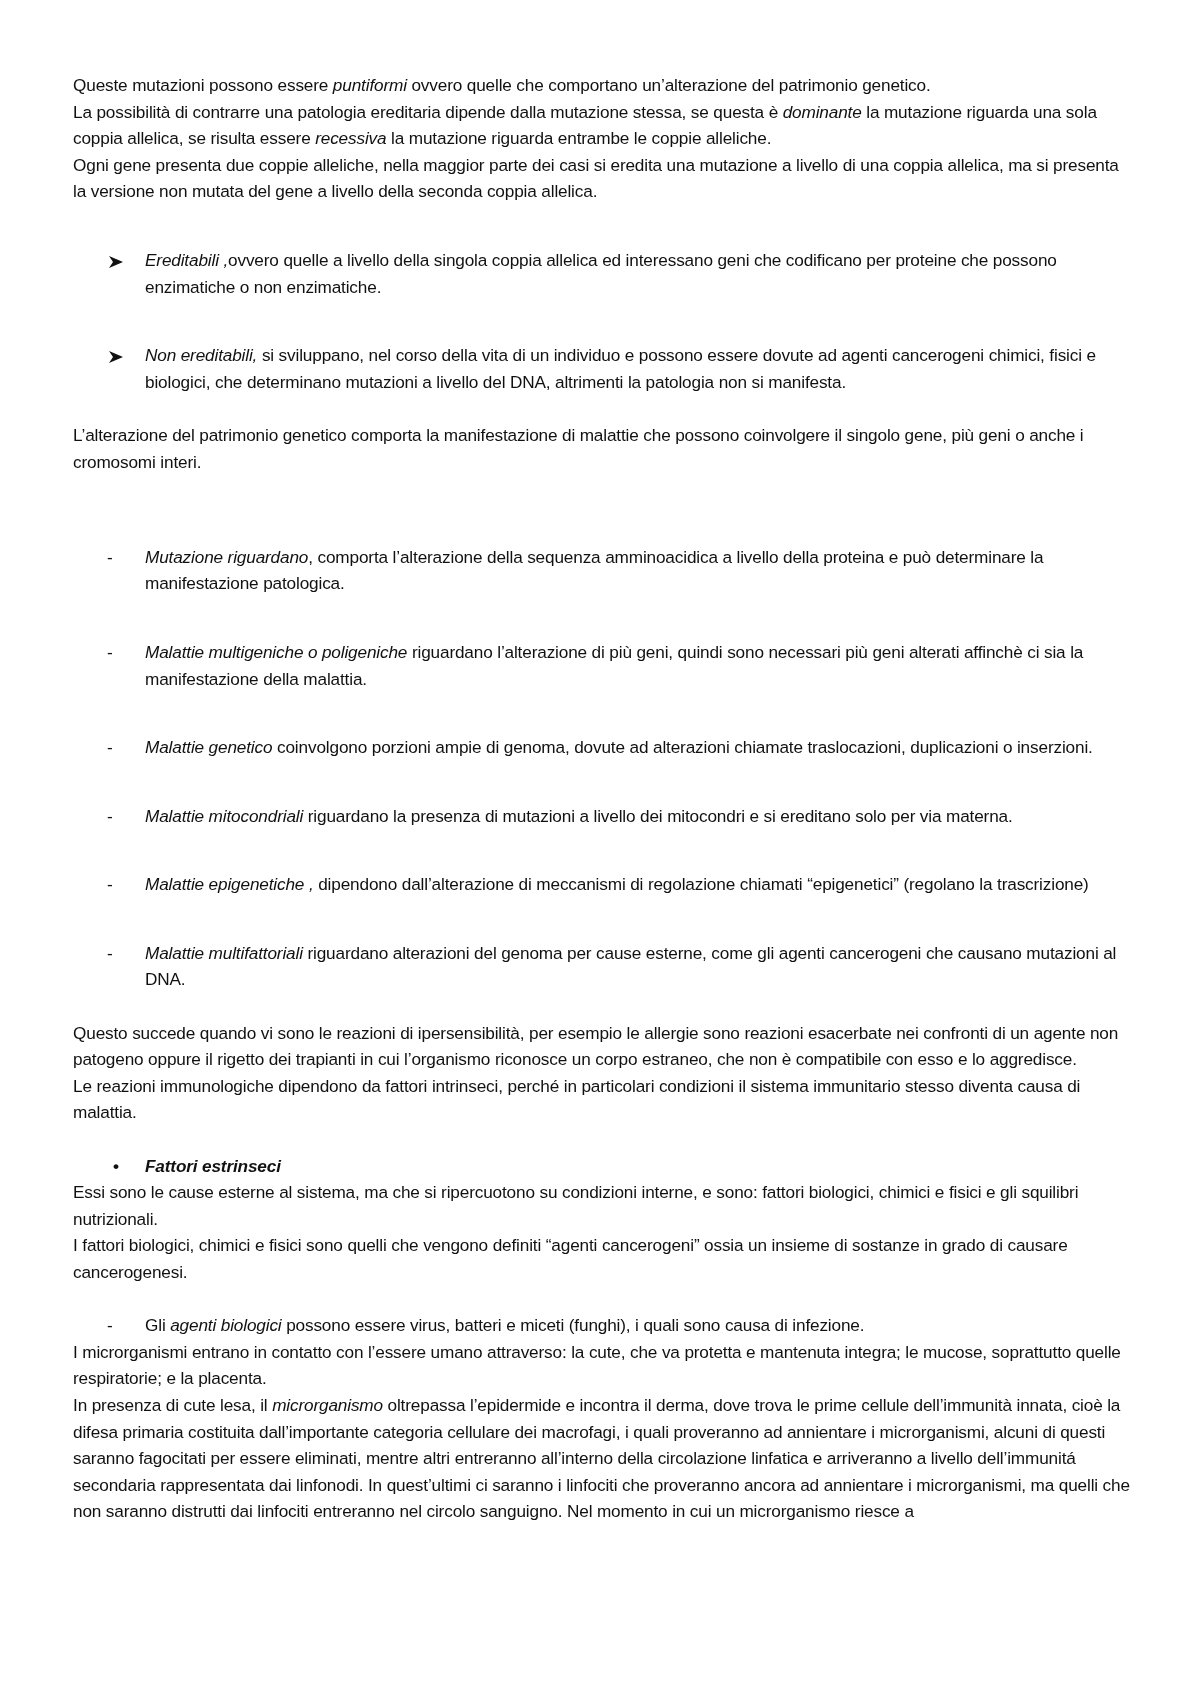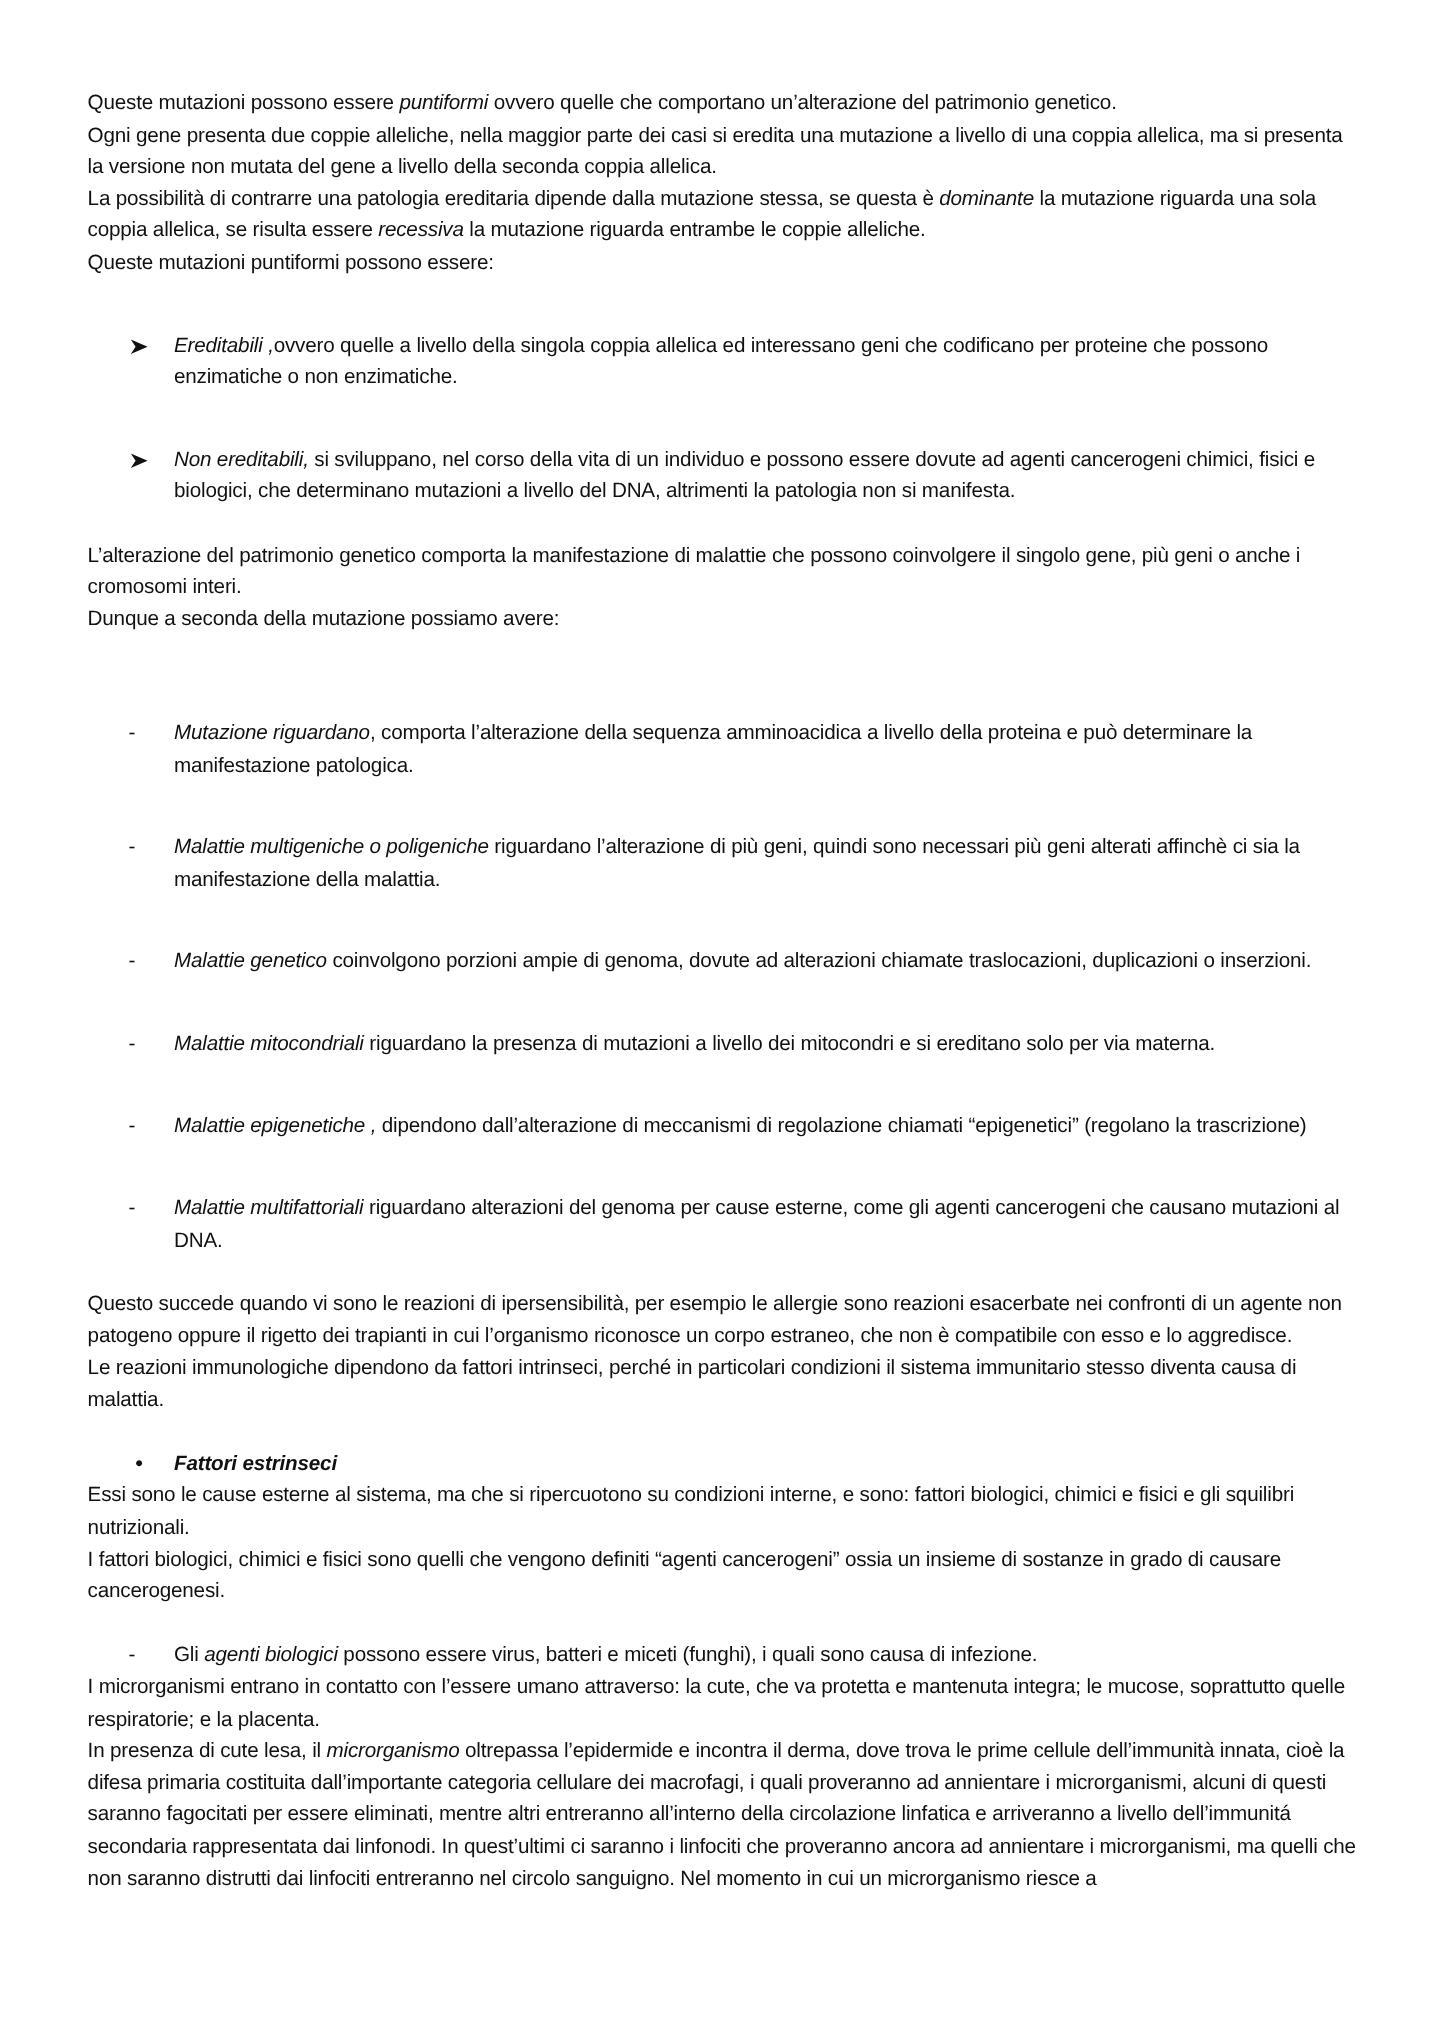--- a/index.html
+++ b/index.html
@@ -26,42 +26,40 @@
   em { font-style: italic; }
   .dash-inline { position: relative; padding-left: 72px; }
   .dash-inline .marker { position: absolute; left: 34px; }
 </style>
 </head>
 <body>
 
 <div class="page">
 
   <p><span>Queste mutazioni possono essere </span><em>puntiformi</em><span> ovvero quelle che comportano un’alterazione del patrimonio genetico.</span></p>
+  <p><span>La possibilità di contrarre una patologia ereditaria dipende dalla mutazione stessa, se questa è </span><em>dominante</em><span> la mutazione riguarda una sola coppia allelica, se risulta essere </span><em>recessiva</em><span> la mutazione riguarda entrambe le coppie alleliche.</span></p>
   <p>Ogni gene presenta due coppie alleliche, nella maggior parte dei casi si eredita una mutazione a livello di una coppia allelica, ma si presenta la versione non mutata del gene a livello della seconda coppia allelica.</p>
-  <p><span>La possibilità di contrarre una patologia ereditaria dipende dalla mutazione stessa, se questa è </span><em>dominante</em><span> la mutazione riguarda una sola coppia allelica, se risulta essere </span><em>recessiva</em><span> la mutazione riguarda entrambe le coppie alleliche.</span></p>
-  <p>Queste mutazioni puntiformi possono essere:</p>
 
   <div>
     <div class="list-item">
       <span class="marker arrow-marker"><svg width="16" height="14" viewBox="0 0 16 14">
             <path d="M1 1 L15 7 L1 13 L5 7 Z" fill="#111"></path>
           </svg></span>
       <em>Ereditabili ,</em><span>ovvero quelle a livello della singola coppia allelica ed interessano geni che codificano per proteine che possono enzimatiche o non enzimatiche.</span>
     </div>
     <div class="list-item">
       <span class="marker arrow-marker"><svg width="16" height="14" viewBox="0 0 16 14">
             <path d="M1 1 L15 7 L1 13 L5 7 Z" fill="#111"></path>
           </svg></span>
       <em>Non ereditabili,</em><span> si sviluppano, nel corso della vita di un individuo e possono essere dovute ad agenti cancerogeni chimici, fisici e biologici, che determinano mutazioni a livello del DNA, altrimenti la patologia non si manifesta.</span>
     </div>
   </div>
 
   <div class="gap"></div>
   <p>L’alterazione del patrimonio genetico comporta la manifestazione di malattie che possono coinvolgere il singolo gene, più geni o anche i cromosomi interi.</p>
-  <p>Dunque a seconda della mutazione possiamo avere:</p>
   <div class="gap"></div>
 
   <div class="dash-list">
     <div class="list-item">
       <span class="marker">-</span>
       <em>Mutazione riguardano</em><span>, comporta l’alterazione della sequenza amminoacidica a livello della proteina e può determinare la manifestazione patologica.</span>
     </div>
     <div class="list-item">
       <span class="marker">-</span>
       <em>Malattie multigeniche o poligeniche</em><span> riguardano l’alterazione di più geni, quindi sono necessari più geni alterati affinchè ci sia la manifestazione della malattia.</span>

